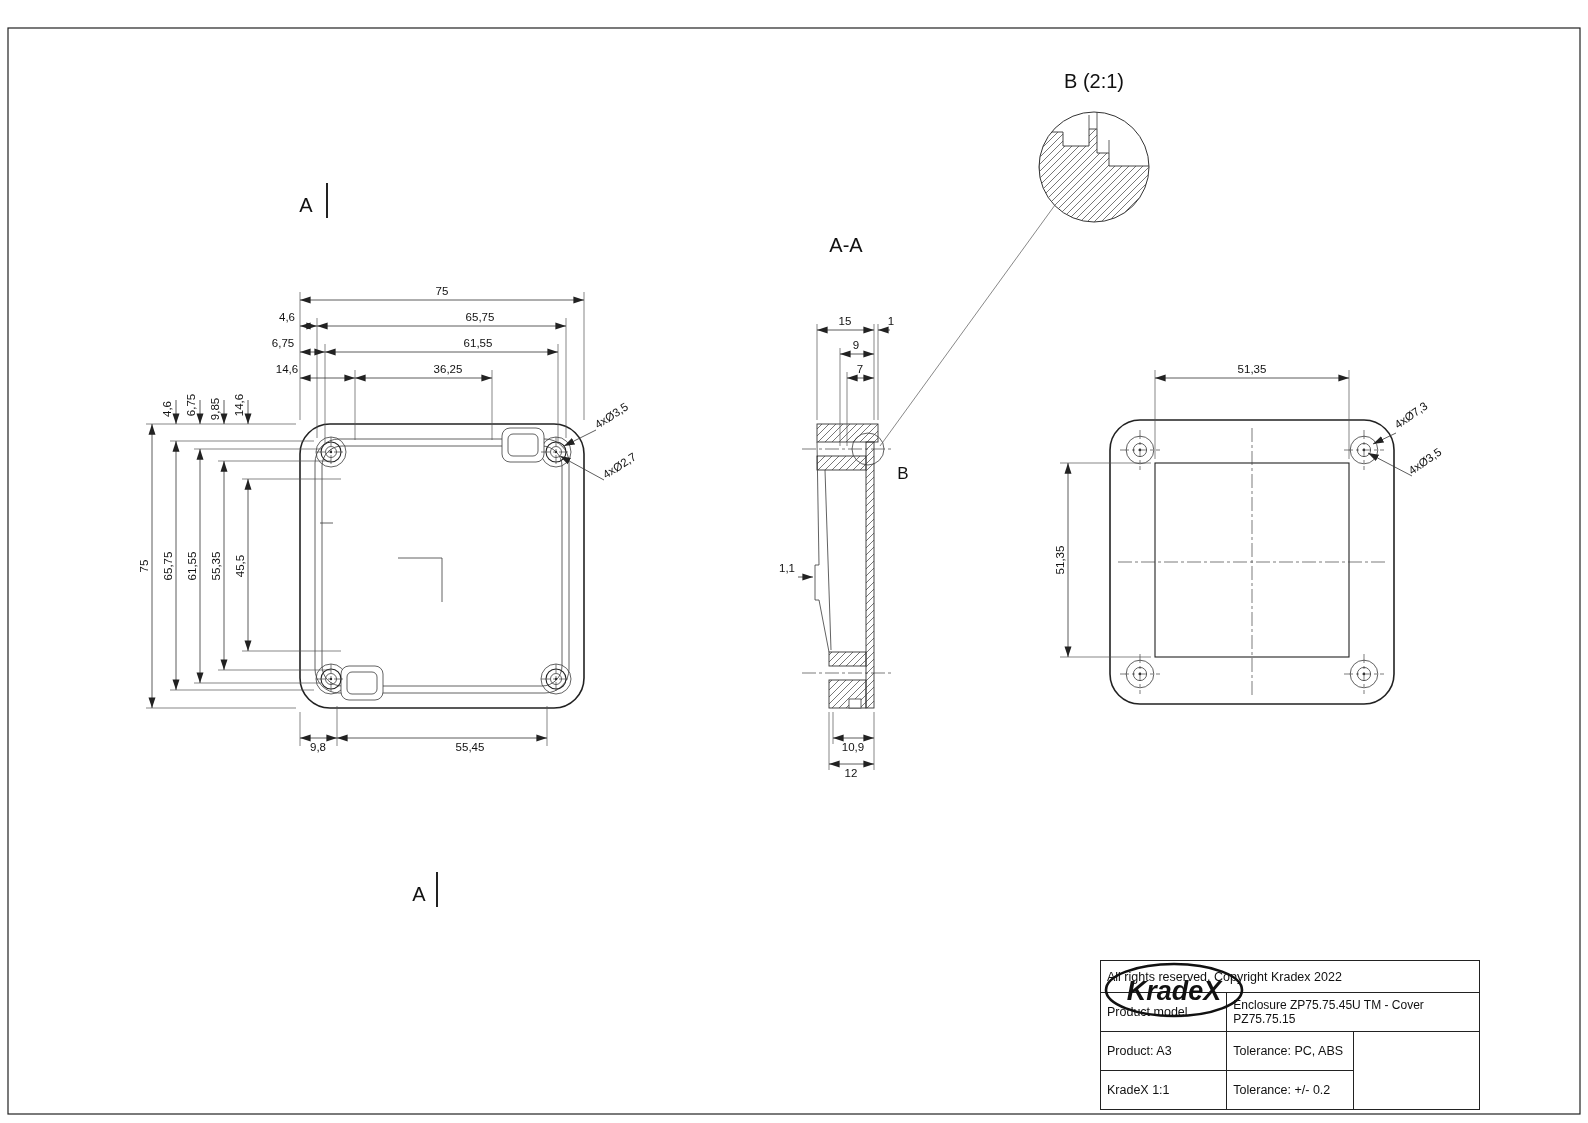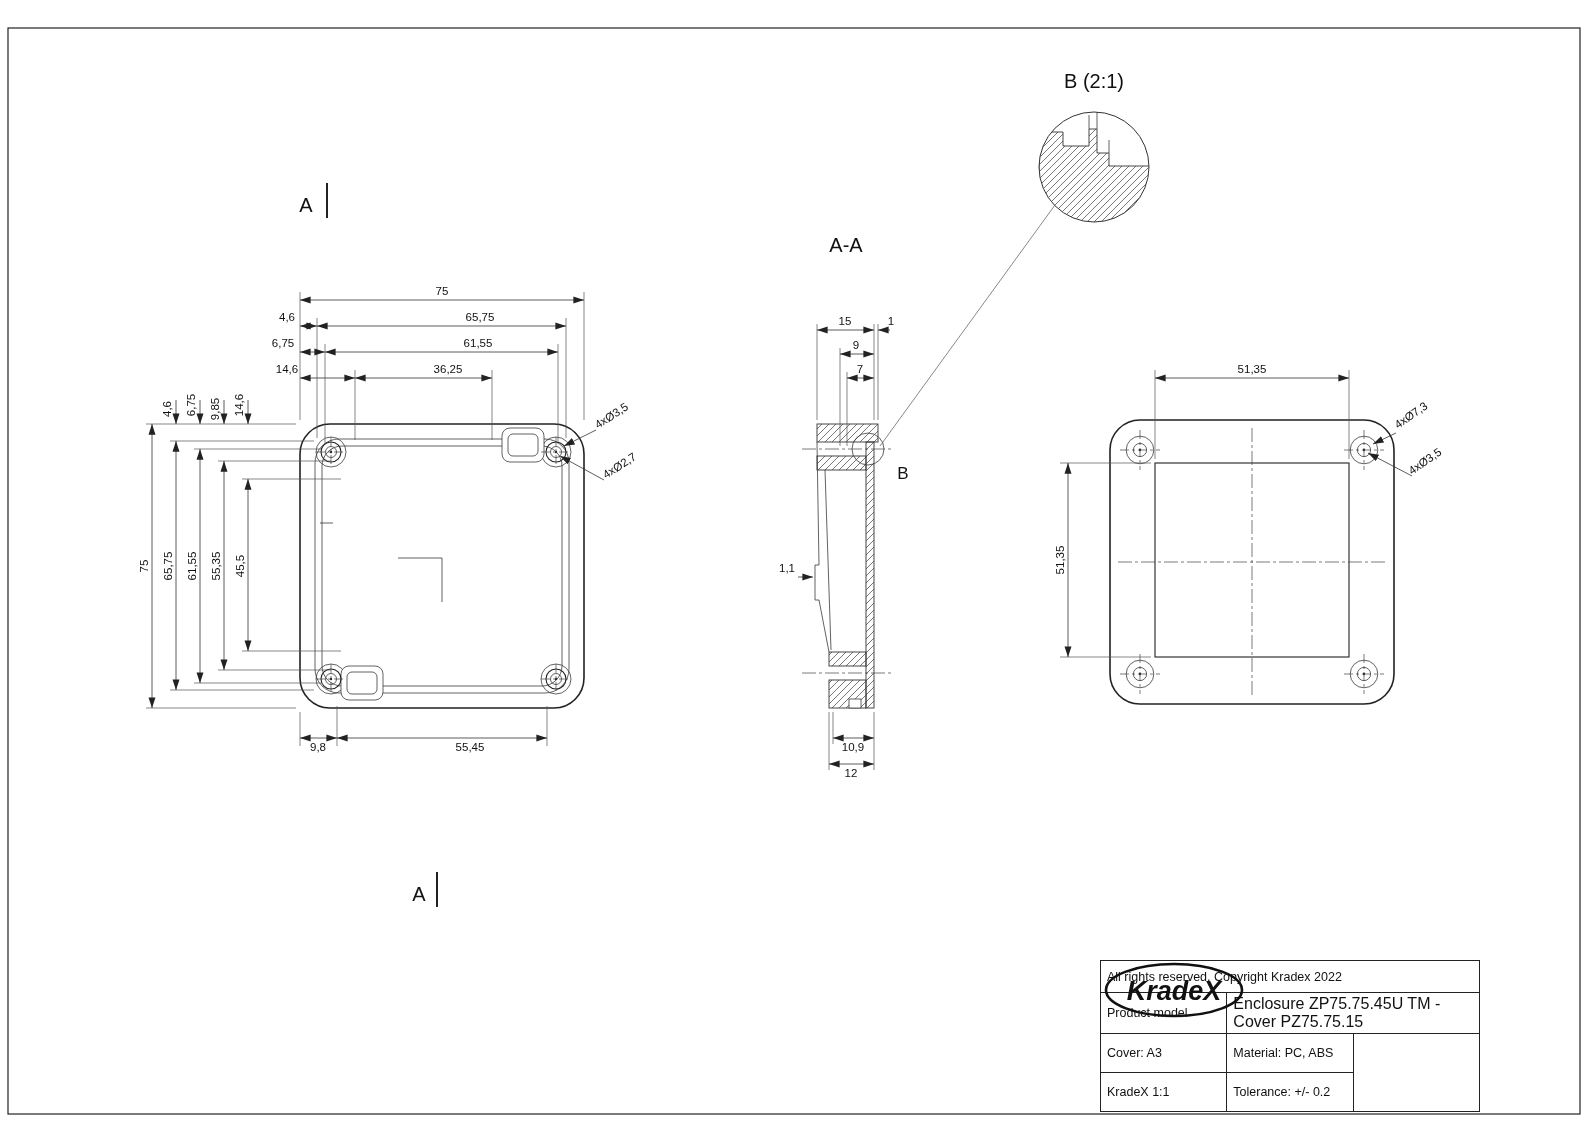--- a/index.html
+++ b/index.html
@@ -271,25 +271,25 @@
 </svg>
 
 <div class="tblock">
   <table>
     <tbody>
           <tr class="r1">
       <td colspan="3">All rights reserved, Copyright Kradex 2022</td>
     </tr>
     <tr>
       <td class="c1">Product model</td>
-      <td colspan="2" style="font-size:16px;">Enclosure ZP75.75.45U TM - Cover PZ75.75.15</td>
+      <td colspan="2" style="font-size:12px;">Enclosure ZP75.75.45U TM - Cover PZ75.75.15</td>
     </tr>
     <tr>
-      <td class="c1">Cover: A3</td>
-      <td class="c2">Material: PC, ABS</td>
+      <td class="c1">Product: A3</td>
+      <td class="c2">Tolerance: PC, ABS</td>
       <td class="logo-cell" rowspan="2">
         <svg width="148" height="62" viewBox="0 0 148 62">
           <ellipse cx="74" cy="30" rx="68" ry="26" fill="none" stroke="#111" stroke-width="2.6"></ellipse>
           <text x="74" y="40" text-anchor="middle" font-style="italic" font-weight="bold" font-size="27" fill="#111">KradeX</text>
         </svg>
       </td>
     </tr>
     <tr>
       <td>KradeX 1:1</td>
       <td>Tolerance: +/- 0.2</td>

